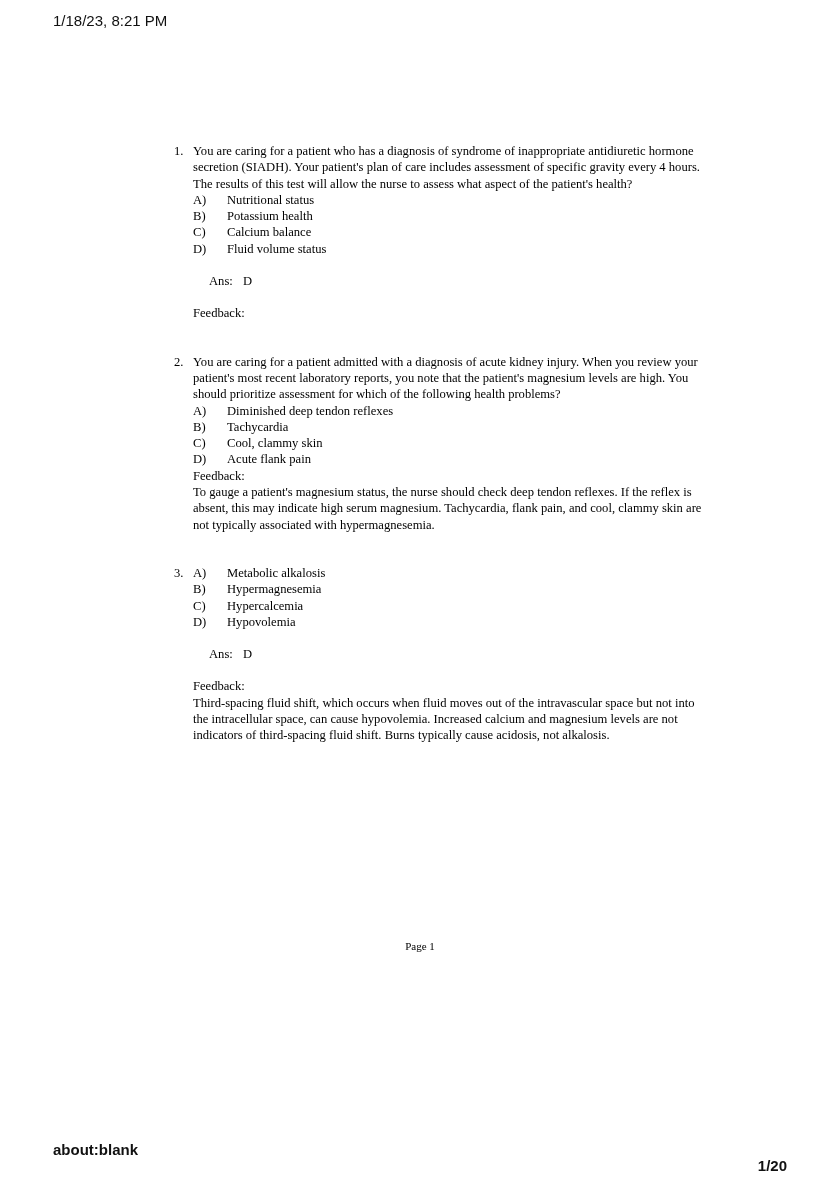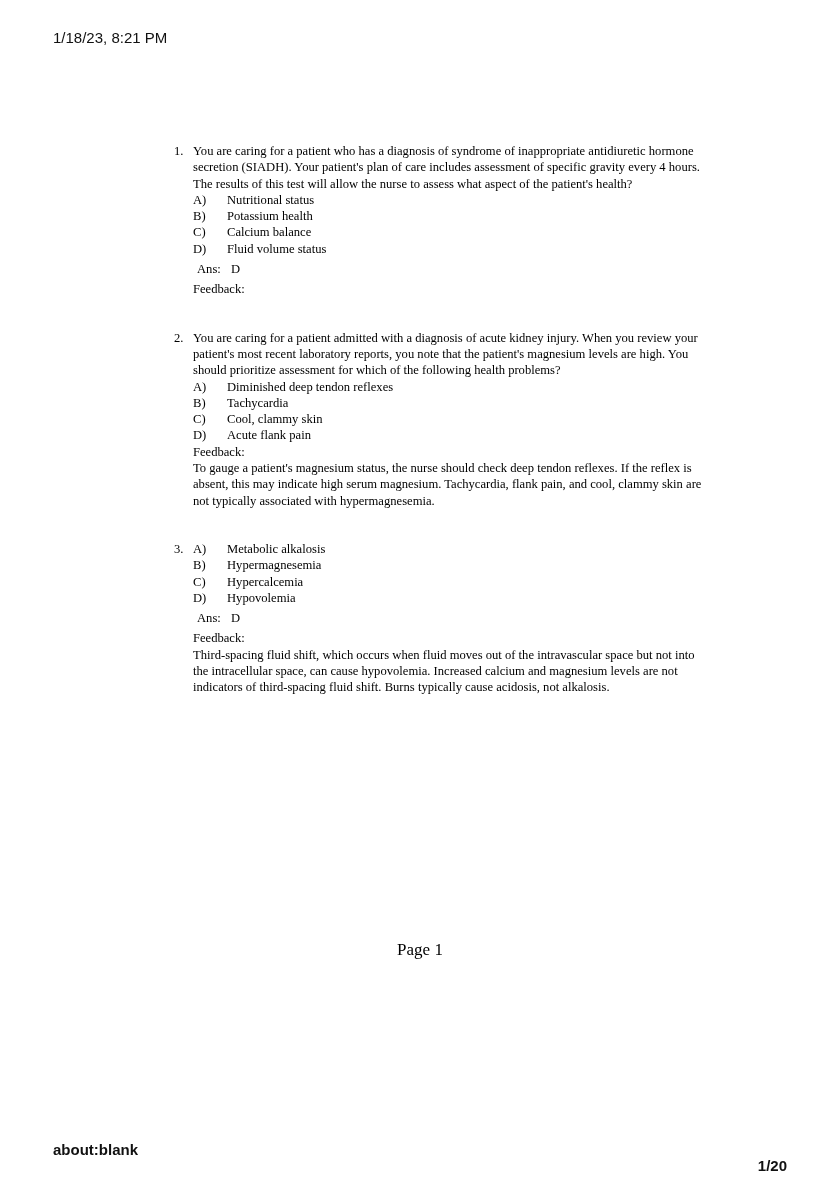--- a/index.html
+++ b/index.html
@@ -15,21 +15,21 @@
       color: #000;
     }
     .print-header, .print-footer {
       position: absolute;
       left: 0;
       width: 840px;
       font-family: "Liberation Sans", sans-serif;
       font-size: 15px;
       color: #111;
     }
-    .print-header { top: 29px; height: 20px; }
+    .print-header { top: 12px; height: 20px; }
     .print-footer { top: 1141px; height: 20px; font-weight: bold; }
     .hdr-date { position: absolute; left: 53px; top: 0; }
     .hdr-title { position: absolute; left: 300px; top: 0; }
     .ftr-url { position: absolute; left: 53px; top: 0; }
     .ftr-page { position: absolute; right: 53px; top: 16px; }
 
     .doc {
       position: absolute;
       left: 174px;
       top: 143px;
@@ -52,33 +52,33 @@
       top: 0;
     }
     .q-text { margin: 0; }
     .opt {
       display: flex;
     }
     .opt-letter {
       width: 34px;
       flex: none;
     }
-    .ans { margin: 4px; }
+    .ans { margin: 16px; }
     .ans-label { display: inline-block; width: 34px; }
     .feedback-label { margin: 0; }
     .feedback-text { margin: 0; }
 
     .page-number {
       position: absolute;
       top: 940px;
       left: 0;
       width: 840px;
       text-align: center;
       font-family: "Liberation Serif", serif;
-      font-size: 17px;
+      font-size: 11px;
       color: #000;
     }
   </style>
 </head>
 <body>
 
 <div class="print-header">
   <span class="hdr-date">1/18/23, 8:21 PM</span>
 </div>
 

